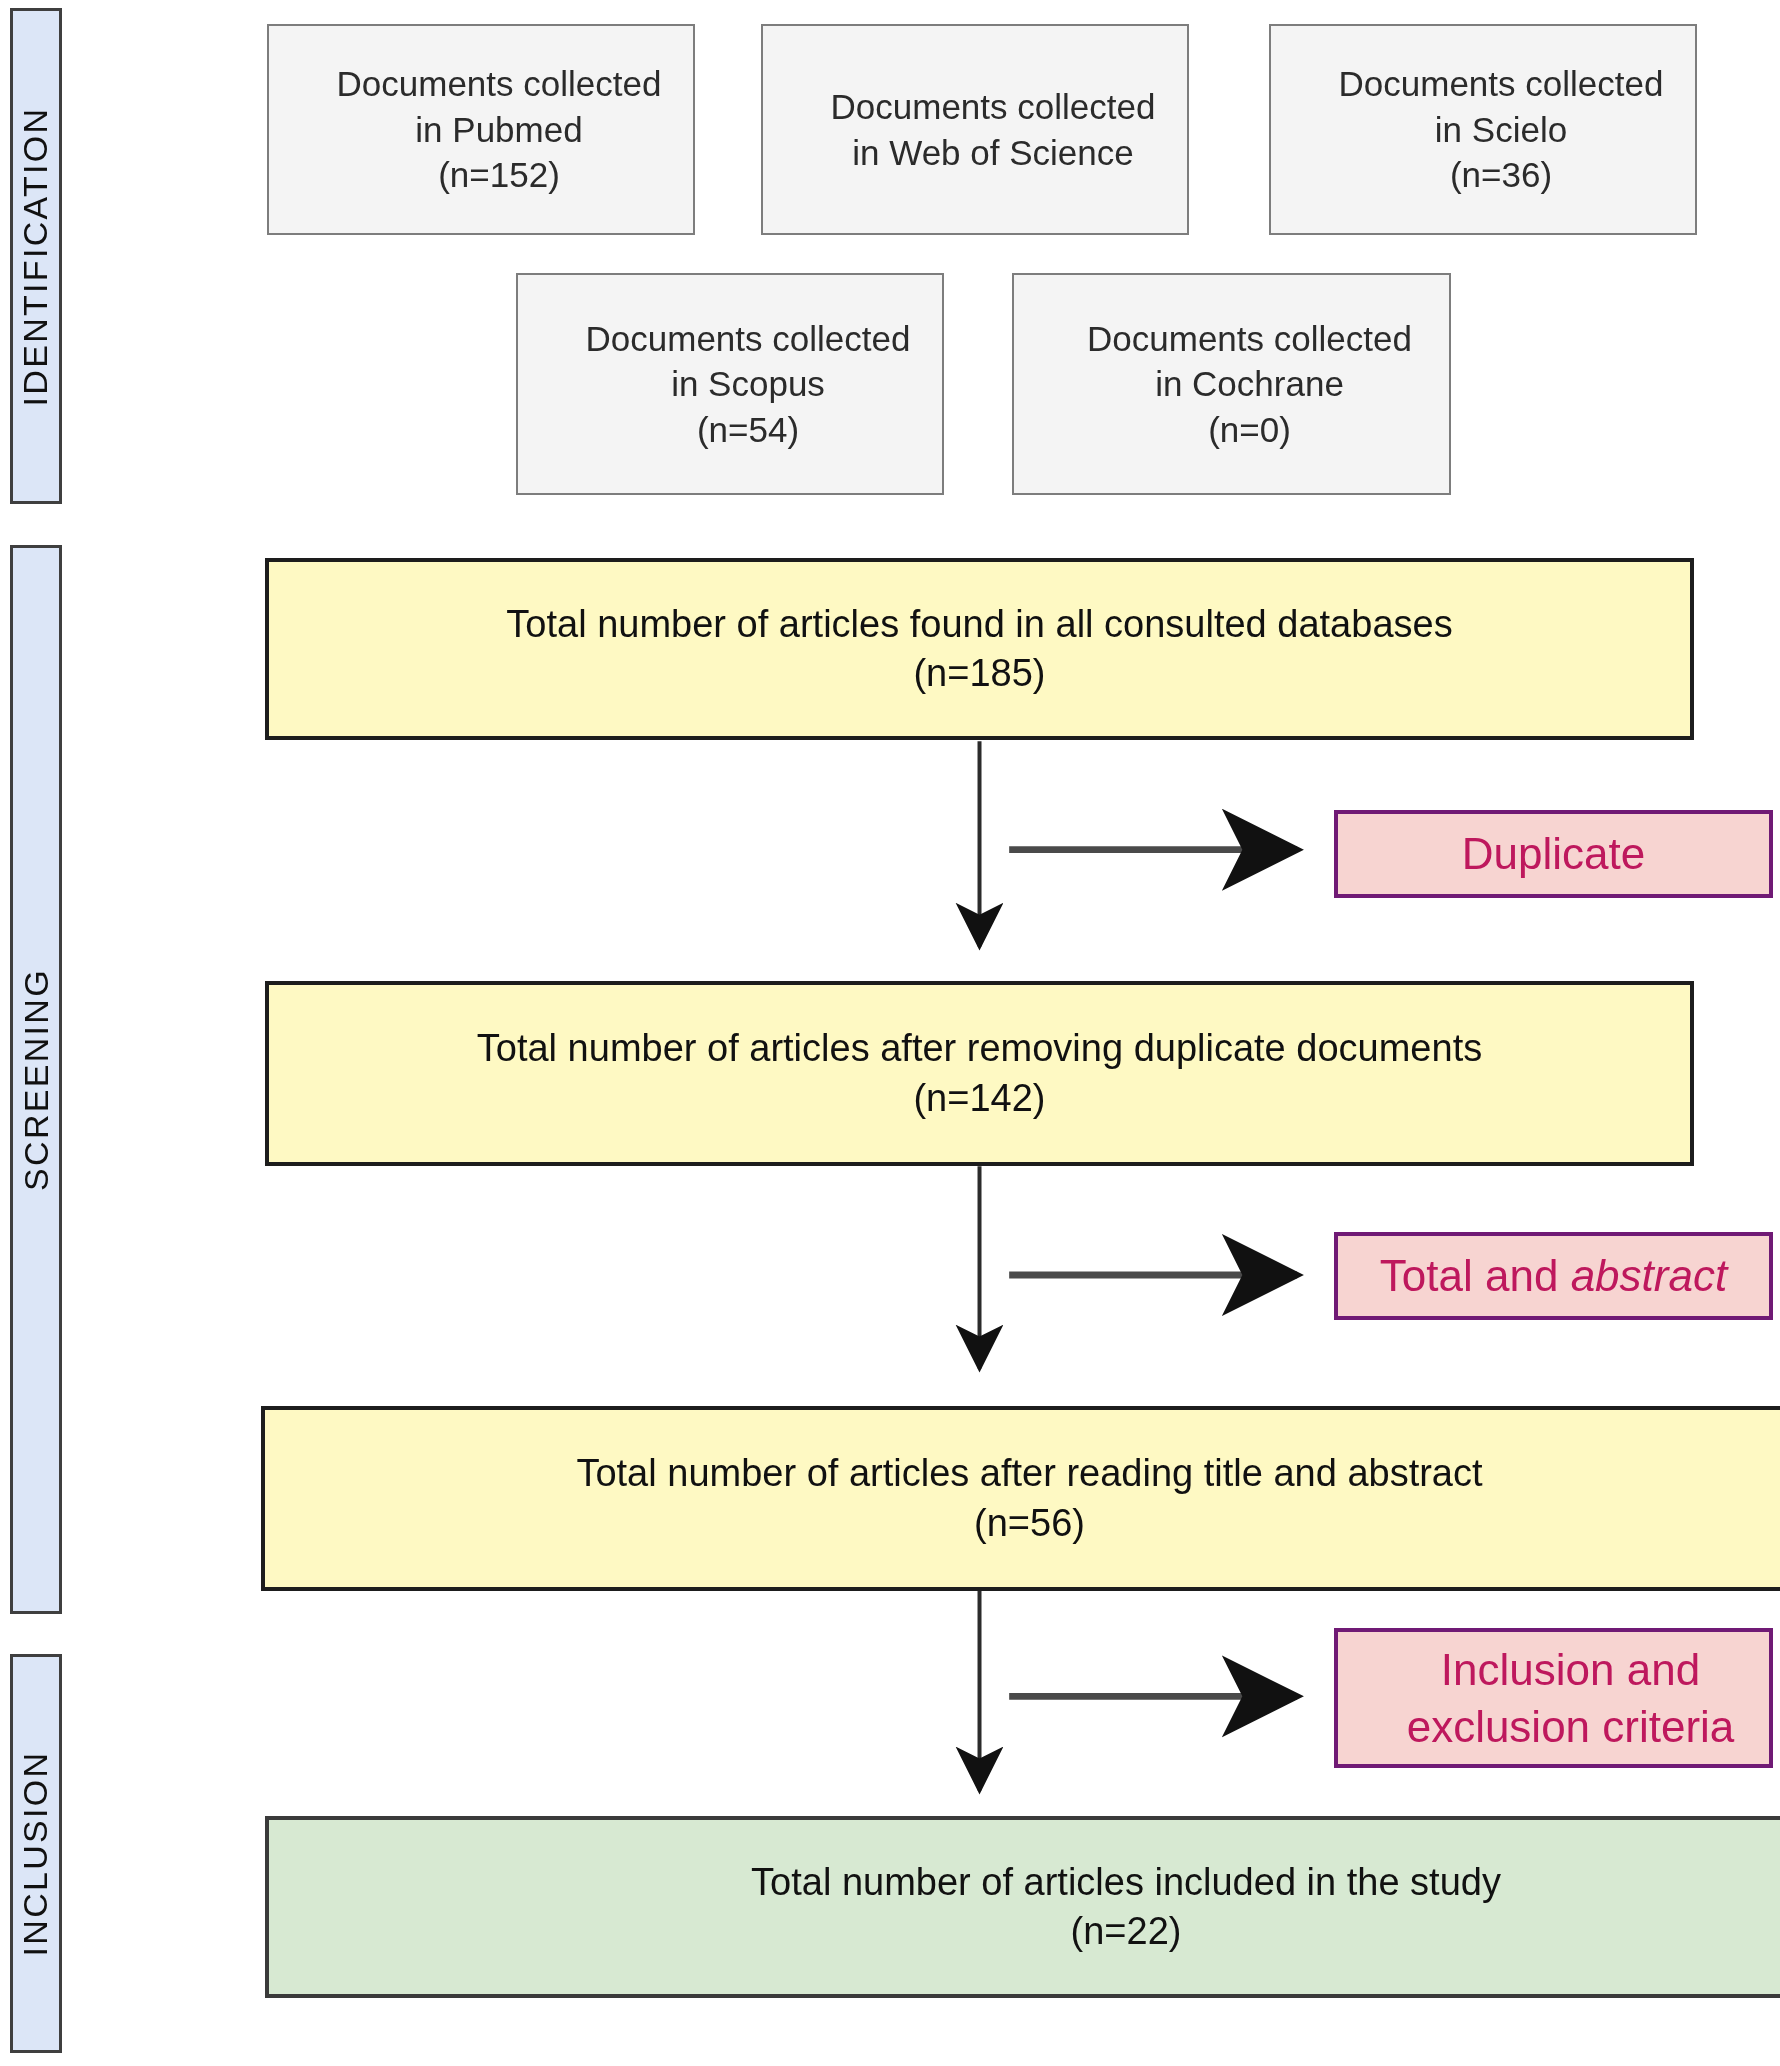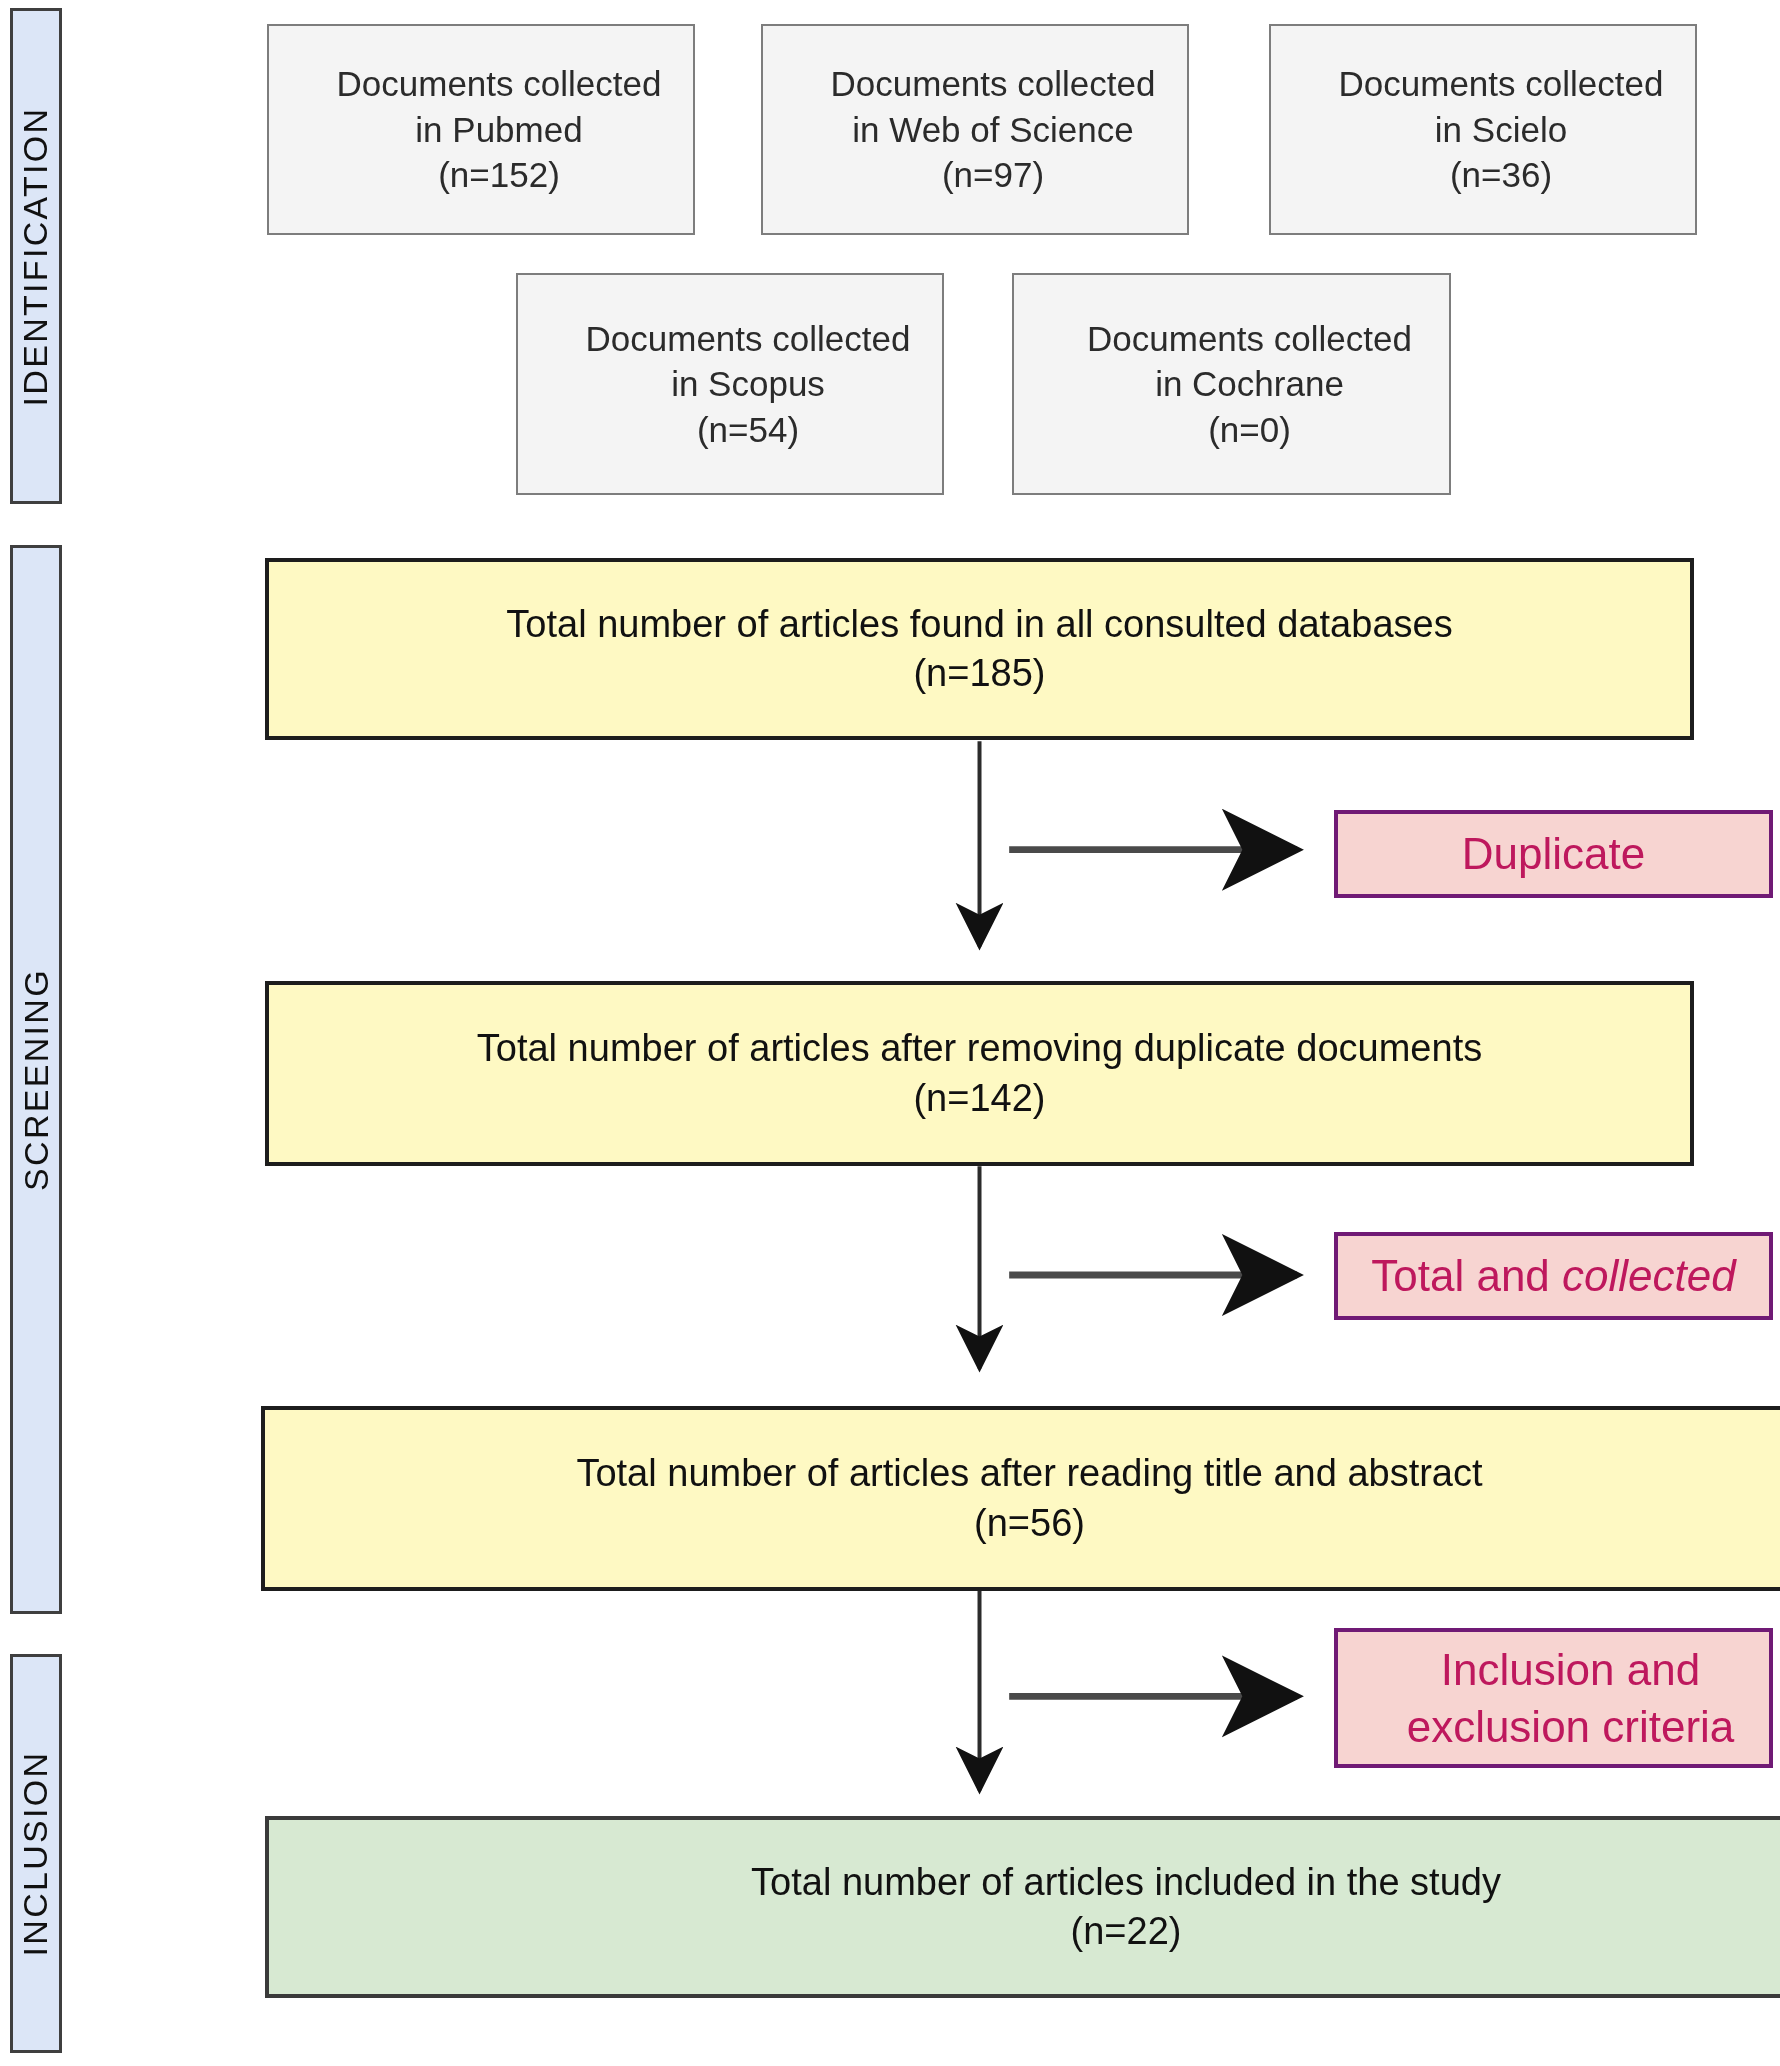--- a/index.html
+++ b/index.html
@@ -110,21 +110,20 @@
 
 <div class="node src" style="left:267px;top:24px;width:428px;height:211px;">
   <span class="ln">Documents collected</span>
   <span class="ln">in Pubmed</span>
   <span class="ln">(n=152)</span>
 </div>
 
 <div class="node src" style="left:761px;top:24px;width:428px;height:211px;">
   <span class="ln">Documents collected</span>
   <span class="ln">in Web of Science</span>
-  <span class="ln">(n=97)</span>
 </div>
 
 <div class="node src" style="left:1269px;top:24px;width:428px;height:211px;">
   <span class="ln">Documents collected</span>
   <span class="ln">in Scielo</span>
   <span class="ln">(n=36)</span>
 </div>
 
 <div class="node src" style="left:516px;top:273px;width:428px;height:222px;">
   <span class="ln">Documents collected</span>
@@ -146,21 +145,21 @@
 <div class="node excl" style="left:1334px;top:810px;width:439px;height:88px;">
   <span class="ln">Duplicate</span>
 </div>
 
 <div class="node total" style="left:265px;top:981px;width:1429px;height:185px;">
   <span class="ln">Total number of articles after removing duplicate documents</span>
   <span class="ln">(n=142)</span>
 </div>
 
 <div class="node excl" style="left:1334px;top:1232px;width:439px;height:88px;">
-  <span class="ln"><span>Total and </span><span class="it">collected</span></span>
+  <span class="ln"><span>Total and </span><span class="it">abstract</span></span>
 </div>
 
 <div class="node total" style="left:261px;top:1406px;width:1537px;height:185px;">
   <span class="ln">Total number of articles after reading title and abstract</span>
   <span class="ln">(n=56)</span>
 </div>
 
 <div class="node excl" style="left:1334px;top:1628px;width:439px;height:140px;padding-left:42px;">
   <span class="ln">Inclusion and</span>
   <span class="ln">exclusion criteria</span>

